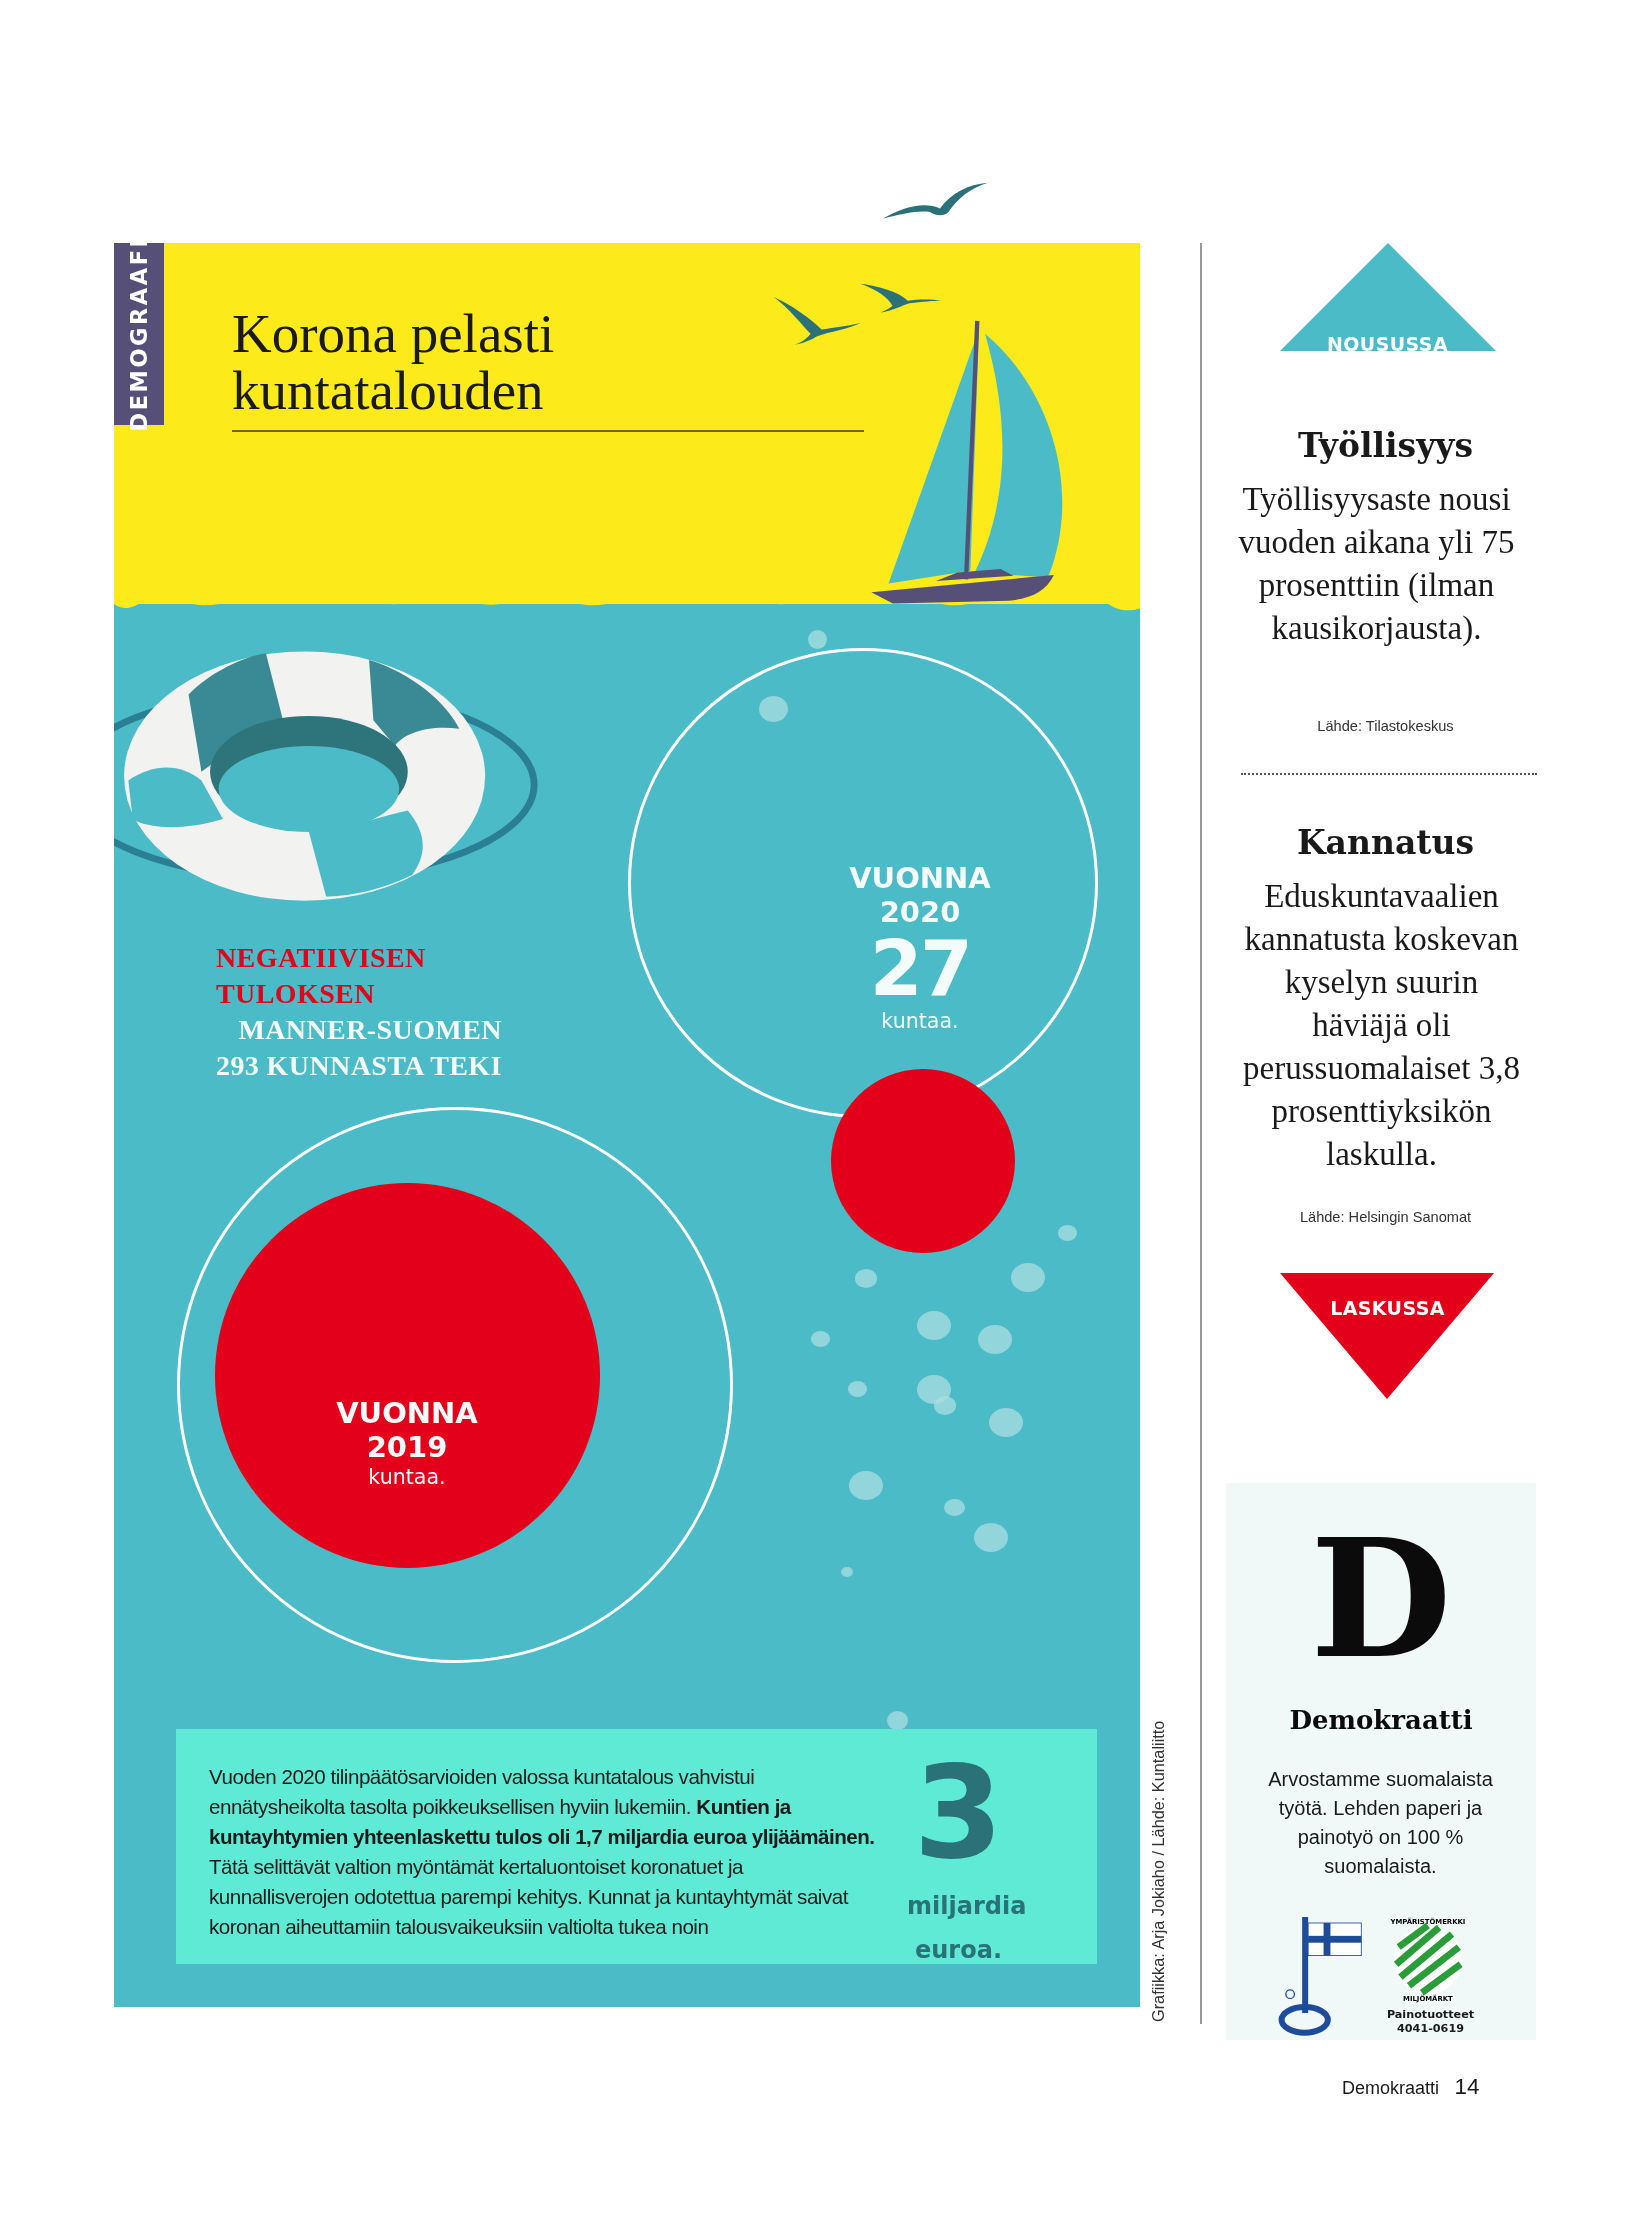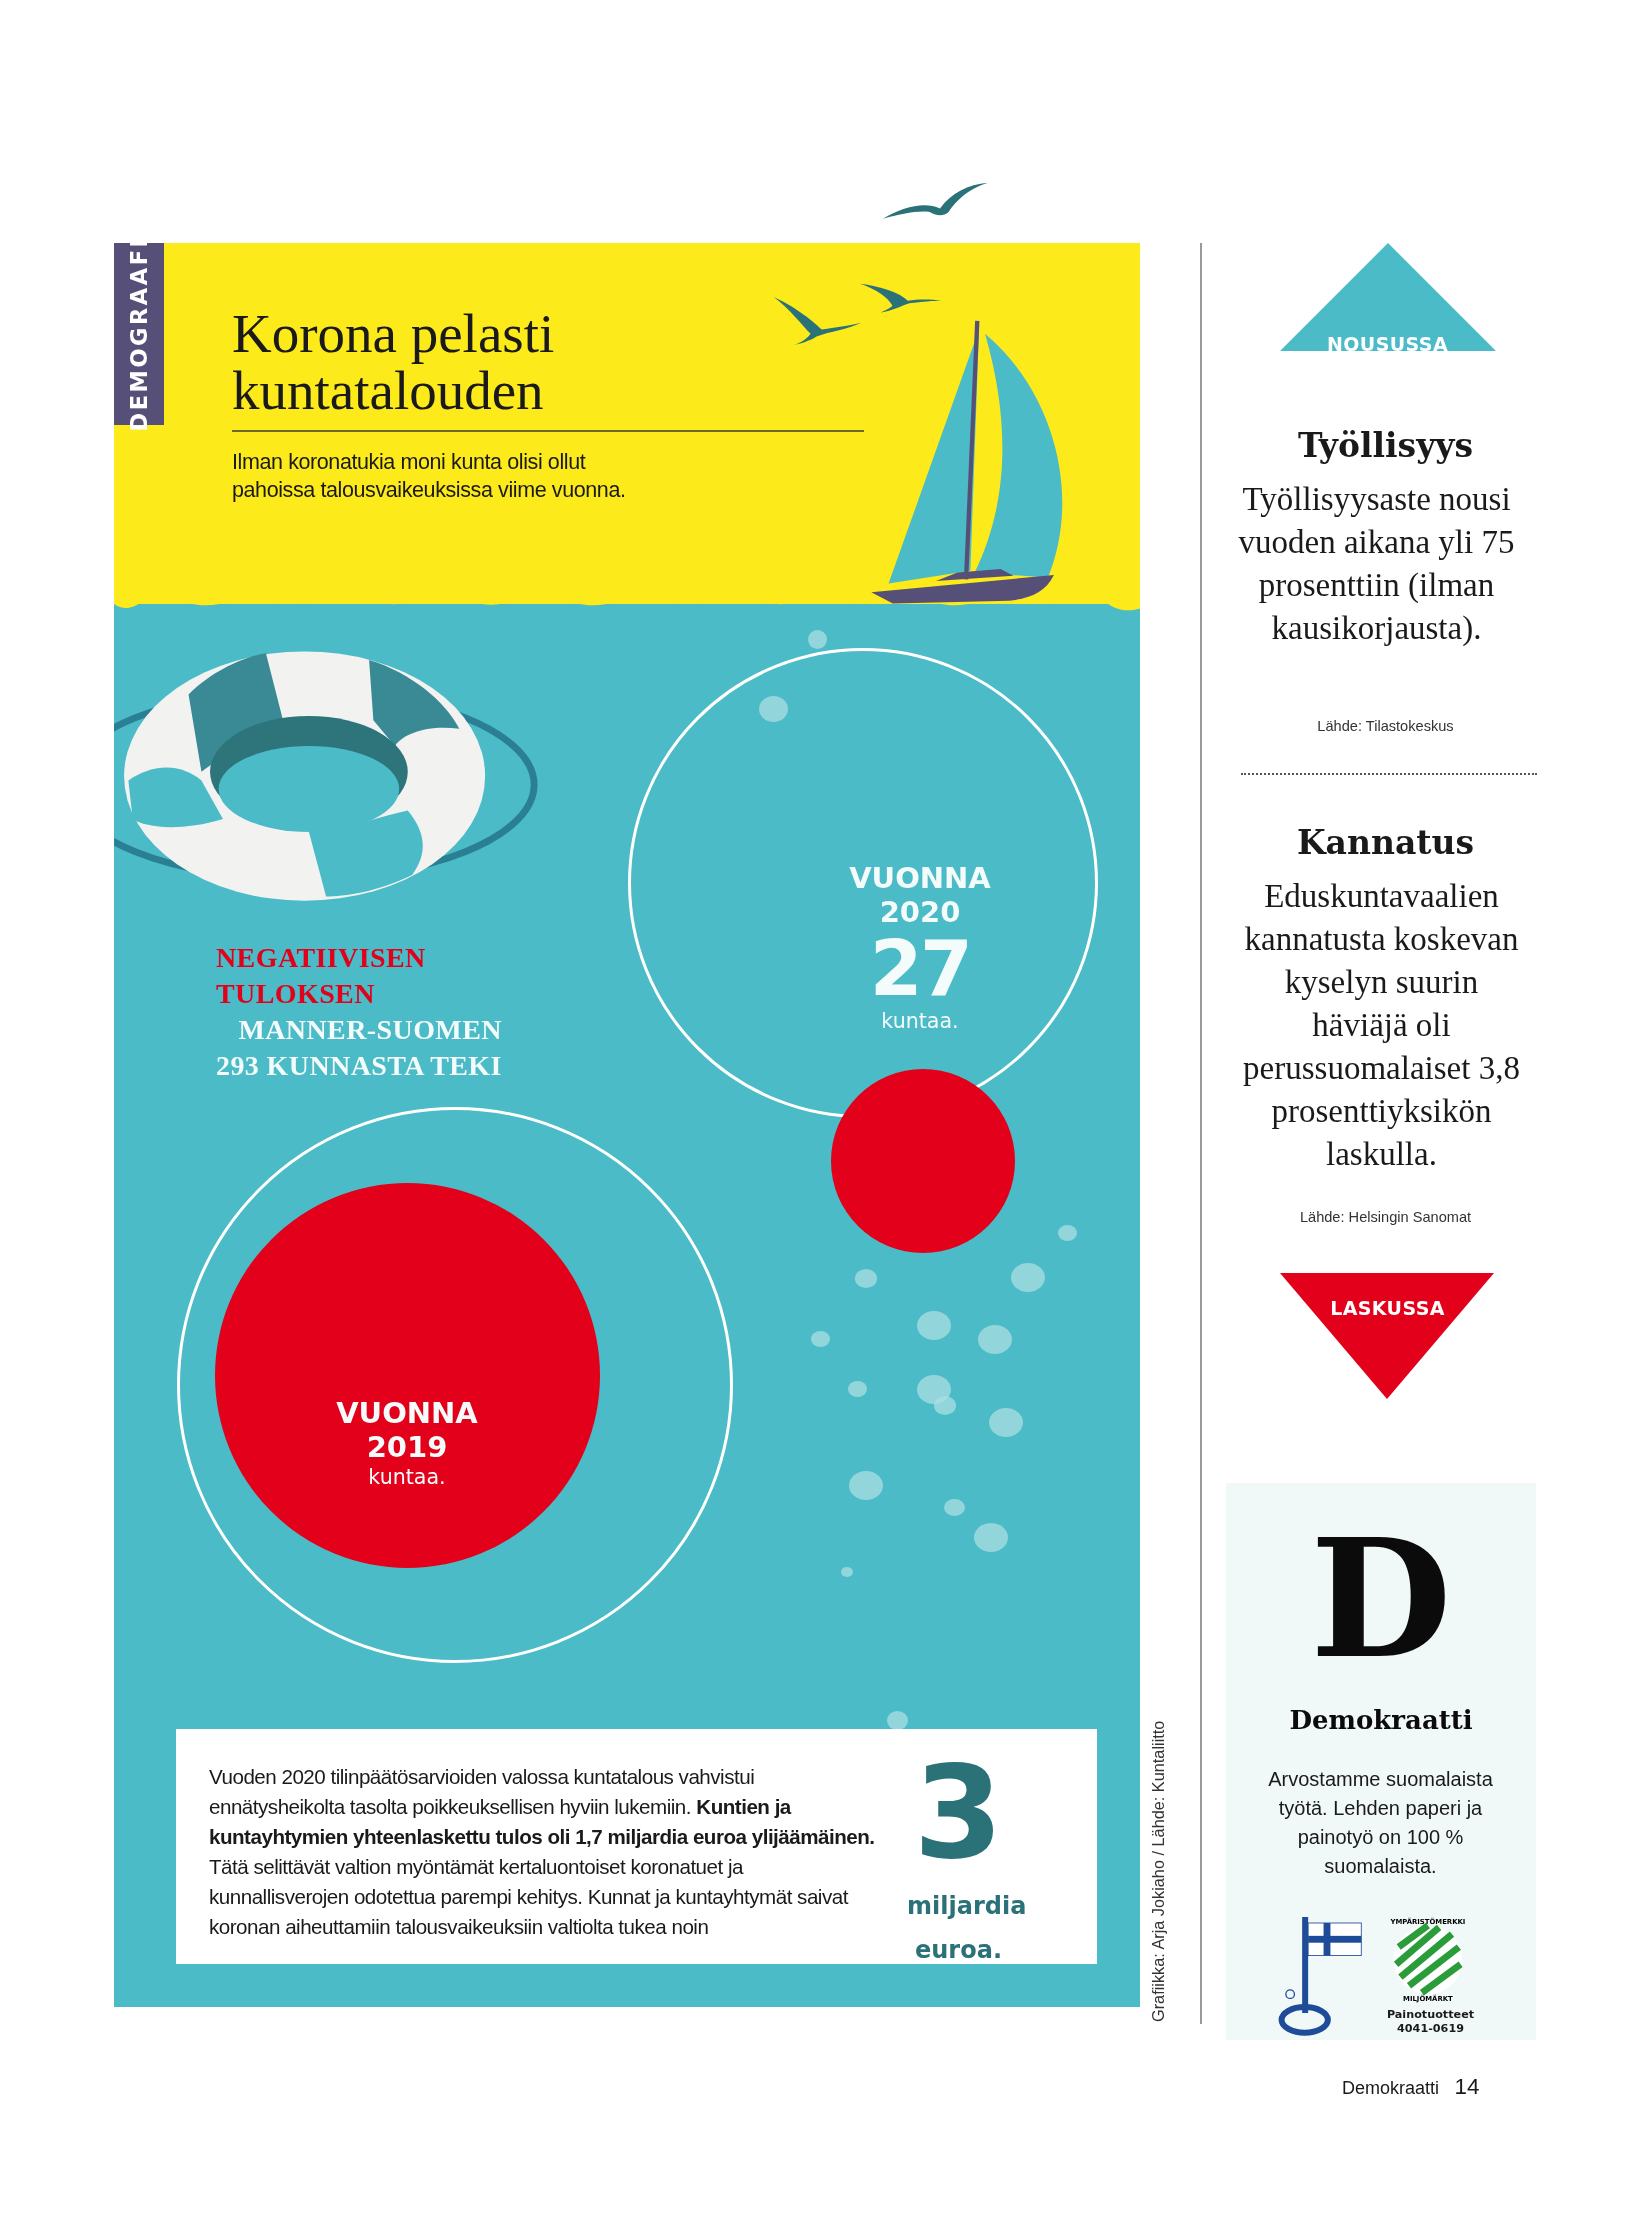--- a/index.html
+++ b/index.html
@@ -17,21 +17,21 @@
   #negtext{left:102px;top:697px;font-size:28px;line-height:36px;letter-spacing:0.4px;}
   #negtext .red{color:#e2001a;}
   #negtext .white{color:#f4fbfb;text-align:right;}
   .circle-outline{border:3.4px solid #ffffff;border-radius:50%;box-sizing:border-box;}
   .red-disc{background:#e2001a;border-radius:50%;}
   .yearlabel{color:#f4fbfb;text-align:center;font-family:"DejaVu Sans",sans-serif;font-weight:700;}
   .yearlabel .y1{font-size:29px;line-height:34px;}
   .yearlabel .big{font-size:76px;line-height:79px;letter-spacing:-2.6px;}
   .yearlabel .small{font-weight:400;font-size:20.6px;line-height:26px;}
   .bubble{background:#a9dde2;opacity:0.75;border-radius:50%;}
-  #infobox{left:62px;top:1486px;width:921px;height:235px;background:#ffffff;}
+  #infobox{left:62px;top:1486px;width:921px;height:235px;background:#5eead4;}
   #infotext{left:33px;top:33px;width:671px;font-family:"Liberation Sans",sans-serif;font-size:20.6px;line-height:30px;color:#1a1a1a;letter-spacing:-0.5px;}
   #infotext b{font-weight:700;}
   #bignum{left:731px;top:19px;width:103px;text-align:center;color:#2a7178;font-family:"DejaVu Sans",sans-serif;font-weight:700;}
   #bignum .n{font-size:129px;line-height:129px;}
   #bignum .u{font-size:24px;line-height:29px;margin-top:15px;}
   #credit{left:1149px;top:2022px;transform-origin:left top;transform:rotate(-90deg);font-size:16.3px;color:#333;white-space:nowrap;}
   #divider{left:1200px;top:243px;width:1.7px;height:1781px;background:#999;}
   
   .rc{left:1222px;width:327px;text-align:center;}
   .tri-up{left:1280px;top:243px;width:0;height:0;border-left:108px solid transparent;border-right:108px solid transparent;border-bottom:108px solid #4bbbc7;}
@@ -62,24 +62,20 @@
     <path d="M0 0 H1192 V55 C1160 65,1140 40,1130 15 C1110 50,1060 60,1030 30 C1000 60,940 60,920 20 C900 55,850 60,830 25 C800 60,740 60,720 15 C700 55,640 60,610 30 C580 60,520 60,500 20 C470 60,410 60,380 25 C350 60,290 60,270 15 C250 55,190 60,160 30 C130 60,70 60,50 20 C35 55,15 60,0 50Z" fill="#fdea1a"></path>
   </svg>
   <div class="abs" id="tab">
       <span>DEMOGRAAFI</span>
     </div>
   <div class="abs" id="title">
     <div>Korona pelasti</div>
     <div>kuntatalouden</div>
   </div>
   <div class="abs" id="rule"></div>
-  <div class="abs" id="subtitle">
-    <div>Ilman koronatukia moni kunta olisi ollut</div>
-    <div>pahoissa talousvaikeuksissa viime vuonna.</div>
-  </div>
 
   <svg class="abs" style="left:658px;top:52px" width="90" height="52" viewBox="0 0 105 60">
     <path d="M2 2 C20 15,35 35,45 45 C40 52,32 56,26 58 C38 55,46 52,52 48 C68 42,88 40,104 32 C88 36,70 38,58 40 C50 32,30 15,2 2Z" fill="#2a7178"></path>
   </svg>
   <svg class="abs" style="left:744px;top:39px" width="86" height="34" viewBox="0 0 100 40">
     <path d="M2 2 C20 8,35 18,40 28 C36 32,30 34,26 36 C40 34,50 28,60 25 C75 23,88 22,98 22 C85 20,70 20,58 22 C48 12,25 5,2 2Z" fill="#2a7178"></path>
   </svg>
 
   <svg class="abs" style="left:740px;top:52px" width="250" height="336" viewBox="0 0 290 390">
     <path d="M145 40 L40 335 L135 320Z" fill="#4bbbc7"></path>

